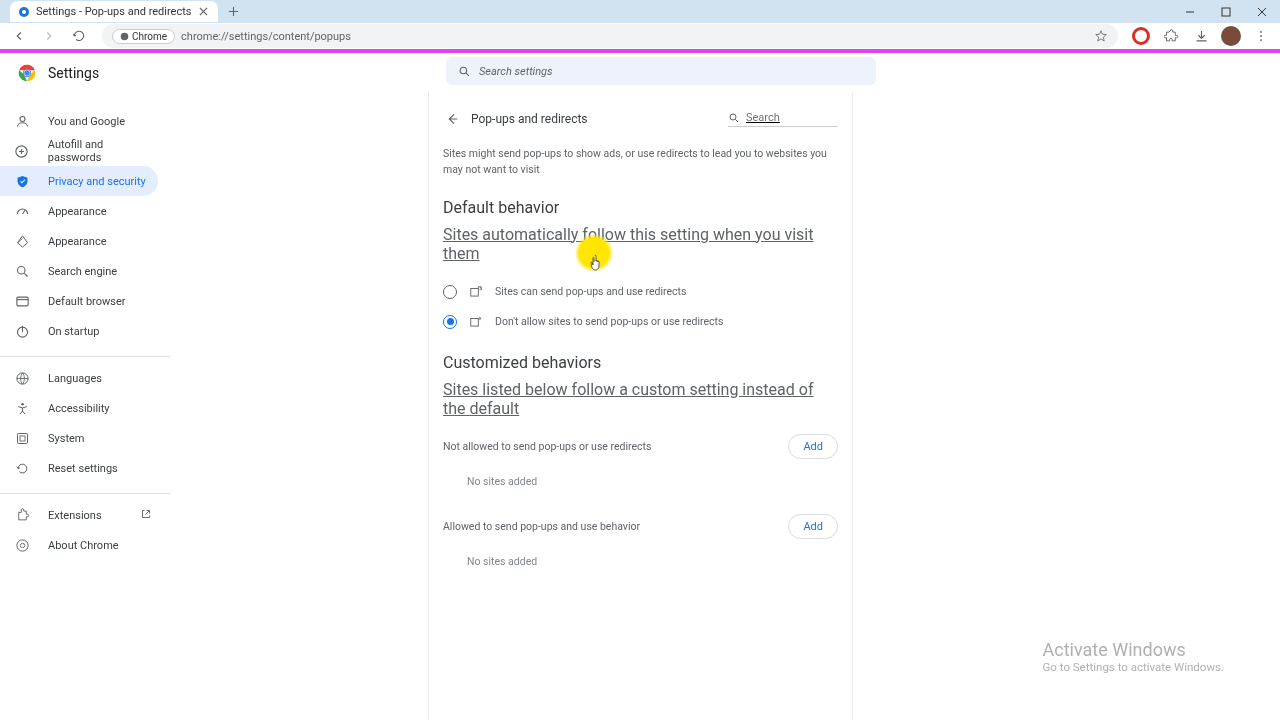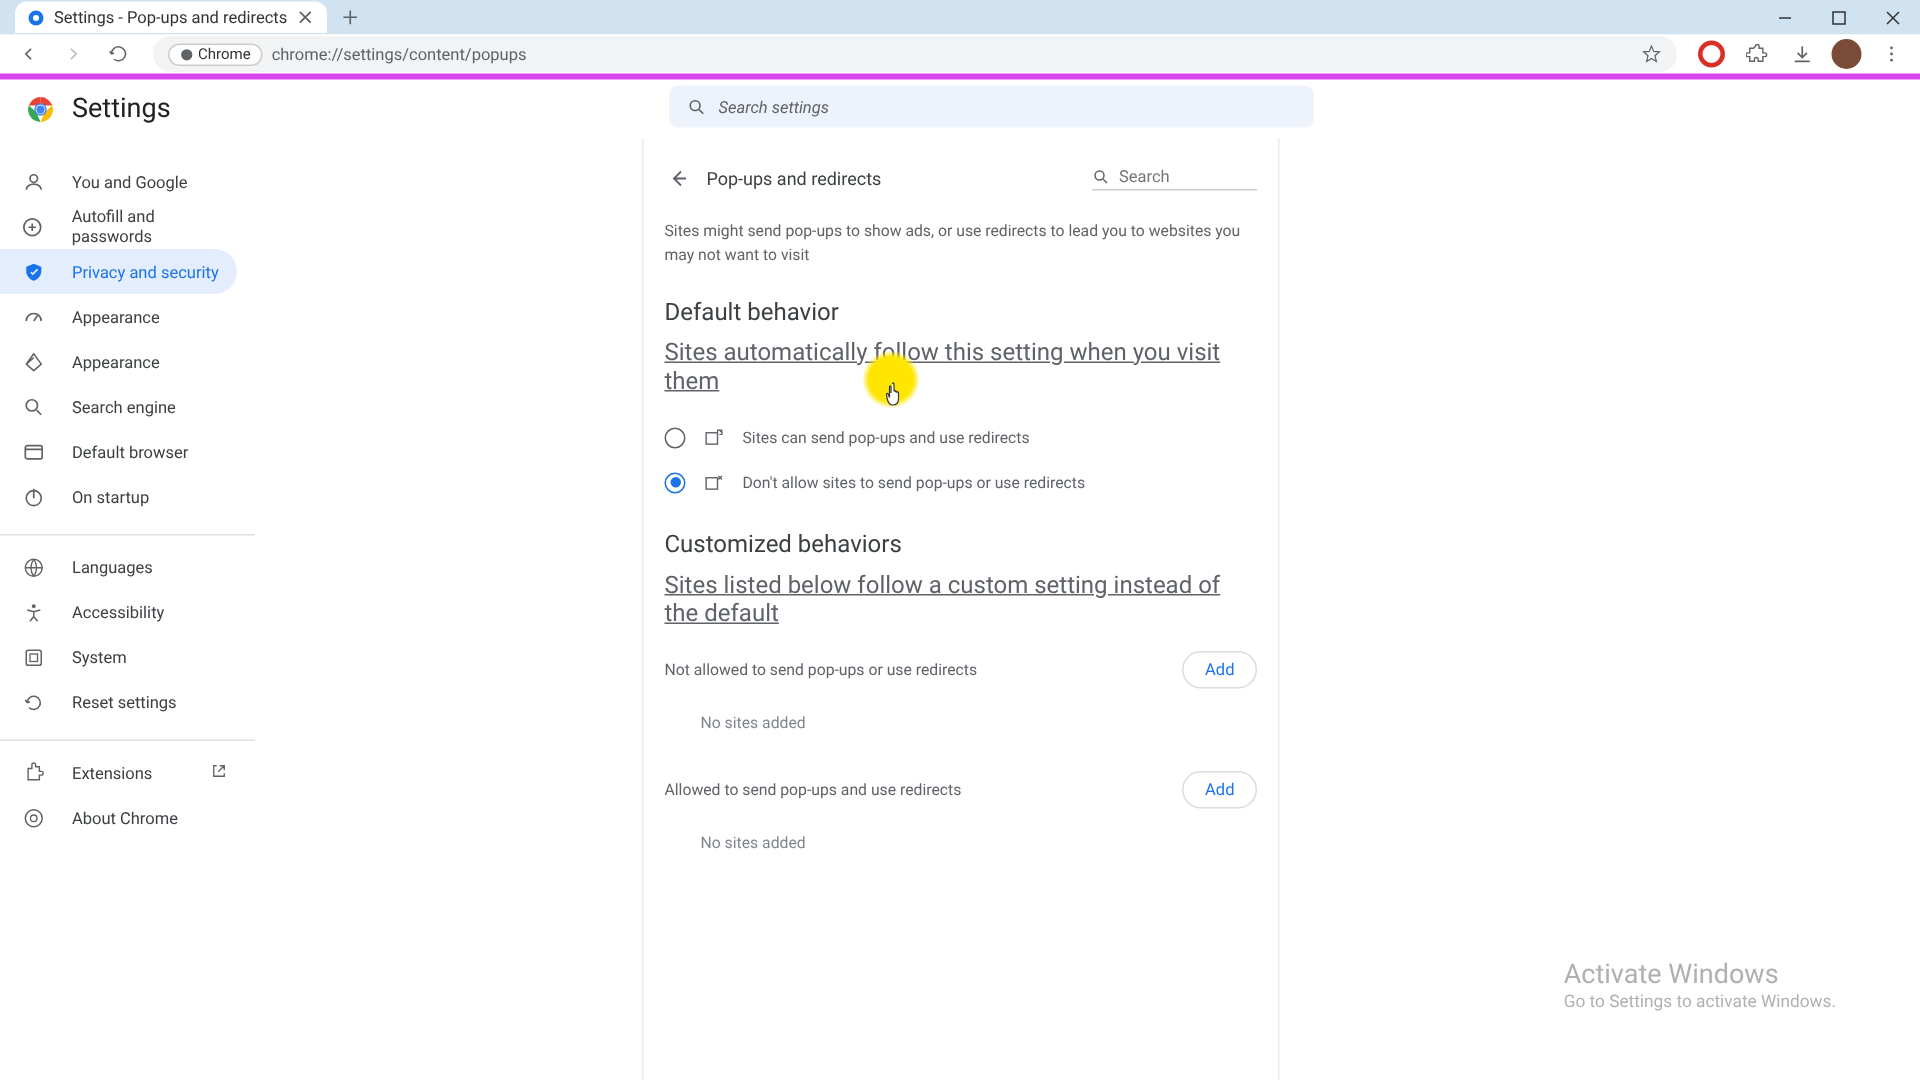--- a/index.html
+++ b/index.html
@@ -22,41 +22,41 @@
 .addr-bar { flex: 1; height: 24px; background: #f1f3f4; border-radius: 12px; display: flex; align-items: center; padding: 0 10px; gap: 6px; font-size: 11px; color: #5f6368; margin: 0 6px; }
 .addr-chip { background: #fff; border: 1px solid #ccc; border-radius: 10px; padding: 1px 7px; font-size: 10px; color: #333; display: flex; align-items: center; gap: 3px; }
 .addr-star { margin-left: auto; }
 .tool-btn { width: 26px; height: 26px; display: flex; align-items: center; justify-content: center; color: #5f6368; cursor: pointer; border-radius: 4px; }
 .avatar { width: 20px; height: 20px; border-radius: 50%; background: #7b4b3a; }
 .lens-icon { width: 18px; height: 18px; border-radius: 50%; background: #fff; border: 3px solid #d93025; position: relative; }
 
 
 .settings-bar { height: 39px; display: flex; align-items: center; padding: 0 16px; }
 .chrome-logo { width: 22px; height: 22px; margin-right: 10px; }
-.settings-title { font-size: 18px; color: #202124; font-weight: 400; }
+.settings-title { font-size: 14px; color: #202124; font-weight: 400; }
 .search-settings { margin-left: auto; margin-right: auto; width: 430px; height: 28px; background: #eef3fb; border-radius: 6px; display: flex; align-items: center; padding: 0 12px; gap: 8px; color: #5f6368; font-size: 11px; position: absolute; left: 446px; top: 57px; font-style: italic; }
 
 
 .content { display: flex; height: calc(720px - 92px); }
 .sidebar { width: 170px; padding-top: 14px; }
 .side-group { margin-bottom: 10px; }
 .side-item { height: 30px; display: flex; align-items: center; padding-left: 14px; gap: 18px; font-size: 11px; color: #3c4043; cursor: pointer; border-radius: 0 15px 15px 0; margin-right: 12px; }
 .side-item.selected { background: #e3edfd; color: #1a73e8; }
 .side-item.selected .side-icon { color: #1a73e8; }
 .side-icon { width: 16px; height: 16px; color: #5f6368; display: flex; align-items: center; justify-content: center; }
 .side-divider { height: 1px; background: #e0e0e0; margin: 6px 0; }
 .ext-icon { margin-left: auto; margin-right: 4px; width: 14px; height: 14px; }
 
 
 .main-wrap { flex: 1; display: flex; justify-content: flex-start; padding-left: 258px; padding-top: 0; }
 .panel { width: 425px; background: #fff; border-left: 1px solid #ebebeb; border-right: 1px solid #ebebeb; min-height: 100%; padding: 0; }
 .panel-head { display: flex; align-items: center; padding: 14px 14px 8px 10px; }
 .back-btn { width: 26px; height: 26px; display: flex; align-items: center; justify-content: center; color: #5f6368; cursor: pointer; border-radius: 50%; }
 .panel-title { font-size: 12px; color: #3c4043; margin-left: 6px; }
-.panel-search { margin-left: auto; display: flex; align-items: center; gap: 6px; border-bottom: 1px solid #ccc; padding-bottom: 2px; width: 110px; }
+.panel-search { margin-left: auto; display: flex; align-items: center; gap: 6px; border-bottom: 1px solid #ccc; padding-bottom: 2px; width: 110px; text-decoration: underline; }
 .panel-search input { border: none; outline: none; font-size: 11px; width: 80px; background: transparent; color: #5f6368; }
 .panel-body { padding: 6px 14px 14px 14px; }
 .intro { font-size: 10.5px; color: #5f6368; margin-bottom: 20px; line-height: 1.5; }
 .section-h { font-size: 16px; color: #3c4043; font-weight: 400; margin-bottom: 8px; }
 .section-sub { font-size: 16px; color: #5f6368; margin-bottom: 14px; text-decoration: underline; }
 .radio-row { display: flex; align-items: center; padding: 8px 0; gap: 12px; cursor: pointer; }
 .radio { width: 14px; height: 14px; border: 1.5px solid #5f6368; border-radius: 50%; display: flex; align-items: center; justify-content: center; flex-shrink: 0; }
 .radio.checked { border-color: #1a73e8; }
 .radio.checked::after { content: ""; width: 7px; height: 7px; background: #1a73e8; border-radius: 50%; }
 .popup-icon { width: 14px; height: 14px; color: #5f6368; flex-shrink: 0; }
@@ -388,21 +388,21 @@
         <div class="section-h">Customized behaviors</div>
         <div class="section-sub">Sites listed below follow a custom setting instead of the default</div>
 
         <div class="custom-row">
           <span class="custom-label">Not allowed to send pop-ups or use redirects</span>
           <button class="add-btn">Add</button>
         </div>
         <div class="empty">No sites added</div>
 
         <div class="custom-row">
-          <span class="custom-label">Allowed to send pop-ups and use redirects</span>
+          <span class="custom-label">Allowed to send pop-ups and use behavior</span>
           <button class="add-btn">Add</button>
         </div>
         <div class="empty">No sites added</div>
       </div>
     </div>
   </div>
 </div>
 
 <div class="highlight"></div>
 <svg class="cursor-ptr" width="14" height="18" viewBox="0 0 14 18">

